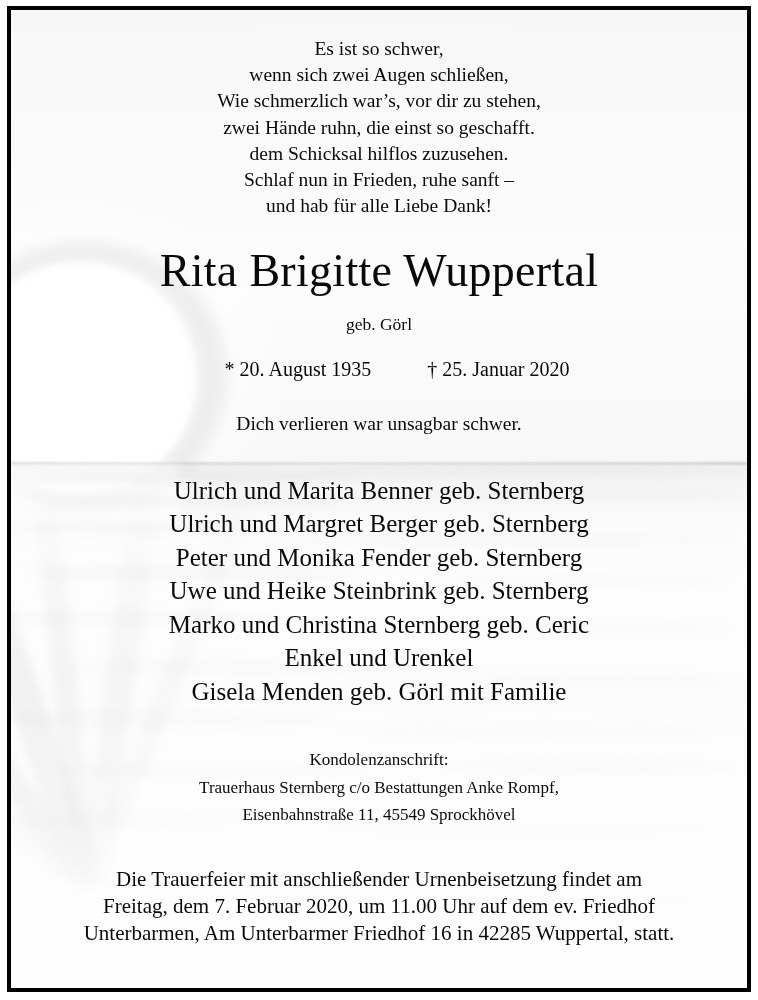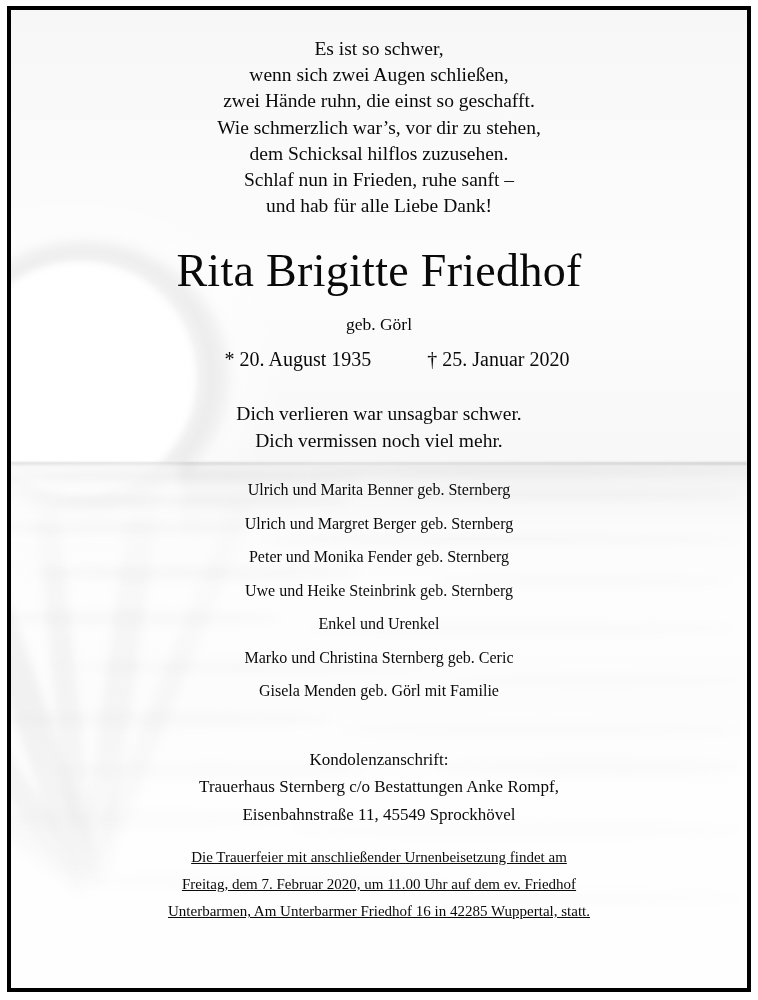--- a/index.html
+++ b/index.html
@@ -218,53 +218,52 @@
     white-space: nowrap;
   }
 
   .nee {
     margin-top: 16px;
     font-size: 17.5px;
     line-height: 22px;
   }
 
   .dates {
-    margin-top: 12px;
+    margin-top: 22px;
     font-size: 20px;
     line-height: 24px;
     padding-left: 36px;
   }
   .dates .gap { display: inline-block; width: 46px; }
 
   .verse {
     margin-top: 30px;
     font-size: 19.5px;
     line-height: 26.5px;
   }
   .verse div { white-space: nowrap; }
 
   .mourners {
-    margin-top: 19px;
-    font-size: 16px;
+    margin-top: 36px;
+    font-size: 25px;
     line-height: 33.5px;
   }
   .mourners div { white-space: nowrap; }
 
   .condolence {
     margin-top: 38px;
     font-size: 17px;
     line-height: 27.5px;
   }
   .condolence div { white-space: nowrap; }
 
   .service {
-    margin-top: 16px;
-    font-size: 15px;
+    margin-top: 37px;
+    font-size: 21px;
     line-height: 27px;
-    text-decoration: underline;
   }
   .service div { white-space: nowrap; }
 </style>
 </head>
 <body>
 
 <div id="notice">
 
   <div class="canvas">
 
@@ -307,51 +306,50 @@
       <div class="streak" style="left:400px;  top:880px; width:330px; height:16px; opacity:.13;"></div>
 
       <div class="wm-veil"></div>
     </div>
 
     <div class="content">
 
       <div class="poem">
         <div>Es ist so schwer,</div>
         <div>wenn sich zwei Augen schließen,</div>
+        <div>Wie schmerzlich war’s, vor dir zu stehen,</div>
         <div>zwei Hände ruhn, die einst so geschafft.</div>
-        <div>Wie schmerzlich war’s, vor dir zu stehen,</div>
         <div>dem Schicksal hilflos zuzusehen.</div>
         <div>Schlaf nun in Frieden, ruhe sanft –</div>
         <div>und hab für alle Liebe Dank!</div>
       </div>
 
-      <div class="name">Rita Brigitte Friedhof</div>
+      <div class="name">Rita Brigitte Wuppertal</div>
 
       <div class="nee">geb. Görl</div>
 
       <div class="dates">
         <span>*</span>
         <span>20. August 1935</span>
         <span class="gap"></span>
         <span>†</span>
         <span>25. Januar 2020</span>
       </div>
 
       <div class="verse">
         <div>Dich verlieren war unsagbar schwer.</div>
-        <div>Dich vermissen noch viel mehr.</div>
       </div>
 
       <div class="mourners">
         <div>Ulrich und Marita Benner geb. Sternberg</div>
         <div>Ulrich und Margret Berger geb. Sternberg</div>
         <div>Peter und Monika Fender geb. Sternberg</div>
         <div>Uwe und Heike Steinbrink geb. Sternberg</div>
+        <div>Marko und Christina Sternberg geb. Ceric</div>
         <div>Enkel und Urenkel</div>
-        <div>Marko und Christina Sternberg geb. Ceric</div>
         <div>Gisela Menden geb. Görl mit Familie</div>
       </div>
 
       <div class="condolence">
         <div>Kondolenzanschrift:</div>
         <div>Trauerhaus Sternberg c/o Bestattungen Anke Rompf,</div>
         <div>Eisenbahnstraße 11, 45549 Sprockhövel</div>
       </div>
 
       <div class="service">

